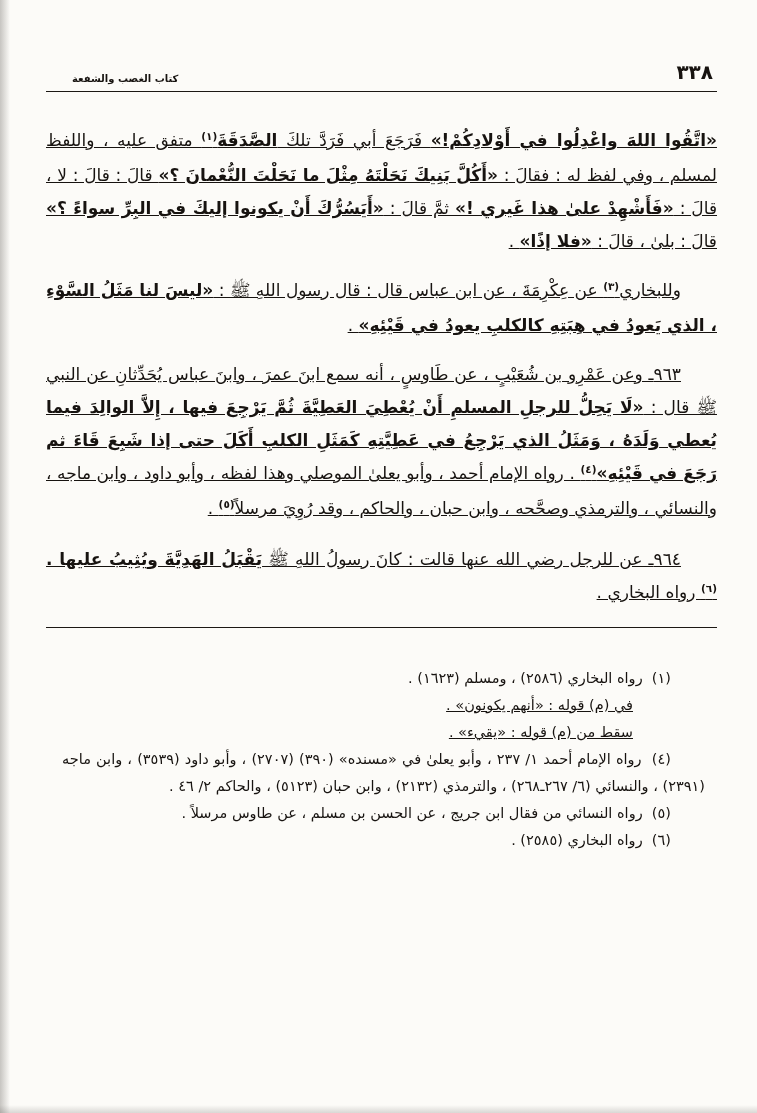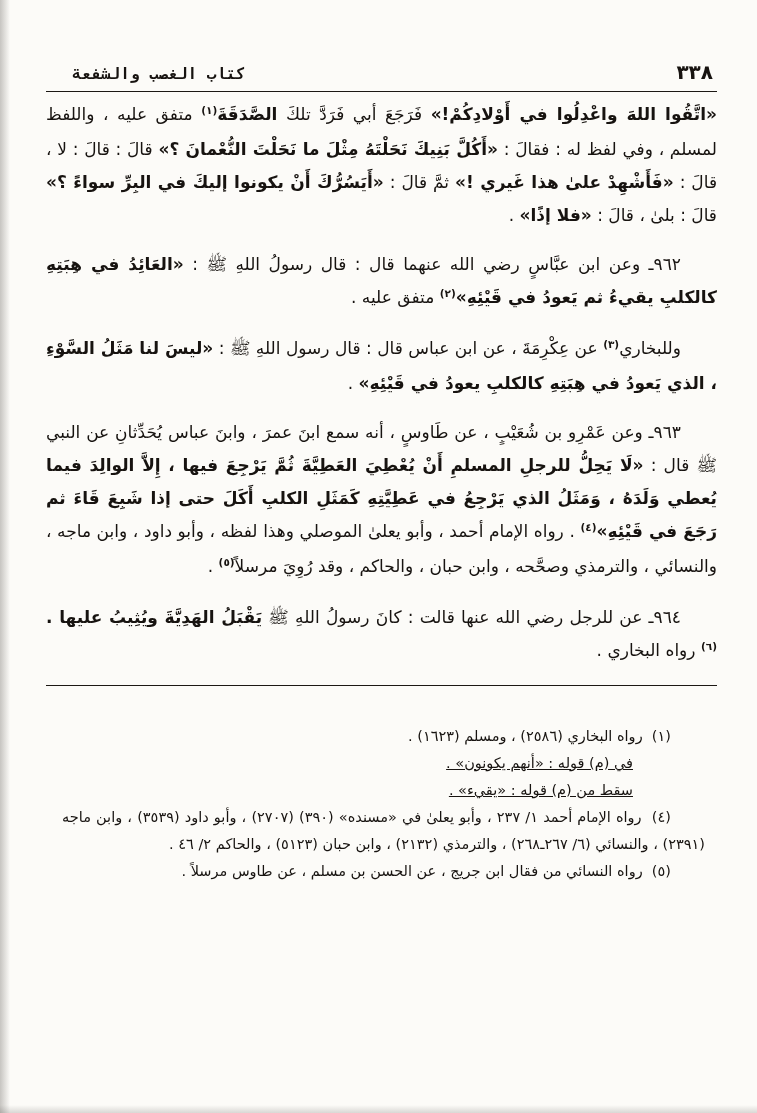--- a/index.html
+++ b/index.html
@@ -39,34 +39,34 @@
     justify-content: space-between;
     align-items: flex-end;
     padding: 0 4px 0 26px;
   }
   .page-number {
     font-size: 20px;
     font-weight: bold;
     letter-spacing: 1px;
   }
   .book-title {
-    font-size: 16px;
+    font-size: 10px;
     font-weight: bold;
-    font-family: Liberation Mono, monospace;
   }
   .header-rule {
     border-bottom: 1.4px solid #1c1814;
     margin-top: 7px;
   }
 
   .body-text {
-    margin-top: 6px;
+    margin-top: 32px;
     font-size: 17px;
     line-height: 33px;
     text-align: justify;
+    text-decoration: underline;
   }
   .para { margin-bottom: 16px; }
   .para.indent { text-indent: 36px; }
   .b { font-weight: bold; }
   .sup {
     position: relative;
     top: -6px;
     font-size: 10.5px;
     font-weight: bold;
   }
@@ -94,29 +94,29 @@
 
   <header class="page-header">
     <span class="page-number">٣٣٨</span>
     <span class="book-title">كتاب الغصب والشفعة</span>
   </header>
 
   <div class="header-rule"></div>
 
   <main class="body-text">
       <p class="para"><span class="b">«اتَّقُوا اللهَ واعْدِلُوا في أَوْلادِكُمْ!»</span><span> فَرَجَعَ أبي فَرَدَّ تلكَ </span><span class="b">الصَّدَقَةَ</span><span class="sup">(١)</span><span> متفق عليه ، واللفظ لمسلم ، وفي لفظ له : فقالَ : </span><span class="b">«أَكُلَّ بَنِيكَ نَحَلْتَهُ مِثْلَ ما نَحَلْتَ النُّعْمانَ ؟»</span><span> قالَ : قالَ : لا ، قالَ : </span><span class="b">«فَأَشْهِدْ علىٰ هذا غَيري !»</span><span> ثمَّ قالَ : </span><span class="b">«أَيَسُرُّكَ أَنْ يكونوا إليكَ في البِرِّ سواءً ؟»</span><span> قالَ : بلىٰ ، قالَ : </span><span class="b">«فلا إذًا»</span><span> .</span></p>
-      <p class="para indent"><span>٩٦٢ـ وعن ابن عبَّاسٍ رضي الله عنهما قال : قال رسولُ اللهِ ﷺ : </span><span class="b">«العَائِدُ في هِبَتِهِ كالكلبِ يقيءُ ثم يَعودُ في قَيْئِهِ»</span><span class="sup">(٢)</span><span> متفق عليه .</span></p>
       <p class="para indent"><span>وللبخاري</span><span class="sup">(٣)</span><span> عن عِكْرِمَةَ ، عن ابن عباس قال : قال رسول اللهِ ﷺ : </span><span class="b">«ليسَ لنا مَثَلُ السَّوْءِ ، الذي يَعودُ في هِبَتِهِ كالكلبِ يعودُ في قَيْئِهِ»</span><span> .</span></p>
       <p class="para indent"><span>٩٦٣ـ وعن عَمْرِو بن شُعَيْبٍ ، عن طَاوسٍ ، أنه سمع ابنَ عمرَ ، وابنَ عباس يُحَدِّثانِ عن النبي ﷺ قال : </span><span class="b">«لَا يَحِلُّ للرجلِ المسلمِ أَنْ يُعْطِيَ العَطِيَّةَ ثُمَّ يَرْجِعَ فيها ، إِلاَّ الوالِدَ فيما يُعطي وَلَدَهُ ، وَمَثَلُ الذي يَرْجِعُ في عَطِيَّتِهِ كَمَثَلِ الكلبِ أَكَلَ حتى إذا شَبِعَ قَاءَ ثم رَجَعَ في قَيْئِهِ»</span><span class="sup">(٤)</span><span> . رواه الإمام أحمد ، وأبو يعلىٰ الموصلي وهذا لفظه ، وأبو داود ، وابن ماجه ، والنسائي ، والترمذي وصحَّحه ، وابن حبان ، والحاكم ، وقد رُوِيَ مرسلاً</span><span class="sup">(٥)</span><span> .</span></p>
       <p class="para indent"><span>٩٦٤ـ عن للرجل رضي الله عنها قالت : كانَ رسولُ اللهِ ﷺ </span><span class="b">يَقْبَلُ الهَدِيَّةَ ويُثِيبُ عليها .</span><span class="sup">(٦)</span><span> رواه البخاري .</span></p>
     </main>
 
   <div class="footnote-rule"></div>
 
   <section class="footnotes">
       <div class="fn"><span class="marker">(١)</span><span>رواه البخاري (٢٥٨٦) ، ومسلم (١٦٢٣) .</span></div>
       <div class="fn-sub">في (م) قوله : «أنهم يكونون» .</div>
       <div class="fn-sub">سقط من (م) قوله : «يقيء» .</div>
       <div class="fn"><span class="marker">(٤)</span><span>رواه الإمام أحمد ١/ ٢٣٧ ، وأبو يعلىٰ في «مسنده» (٣٩٠) (٢٧٠٧) ، وأبو داود (٣٥٣٩) ، وابن ماجه (٢٣٩١) ، والنسائي (٦/ ٢٦٧ـ٢٦٨) ، والترمذي (٢١٣٢) ، وابن حبان (٥١٢٣) ، والحاكم ٢/ ٤٦ .</span></div>
       <div class="fn"><span class="marker">(٥)</span><span>رواه النسائي من فقال ابن جريج ، عن الحسن بن مسلم ، عن طاوس مرسلاً .</span></div>
+      <div class="fn"><span class="marker">(٦)</span><span>رواه البخاري (٢٥٨٥) .</span></div>
     </section>
 
 </div>
 
 </body></html>

